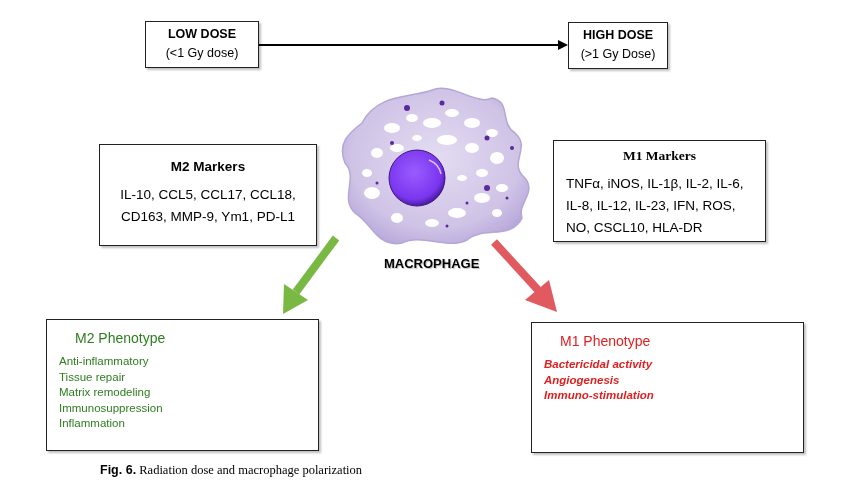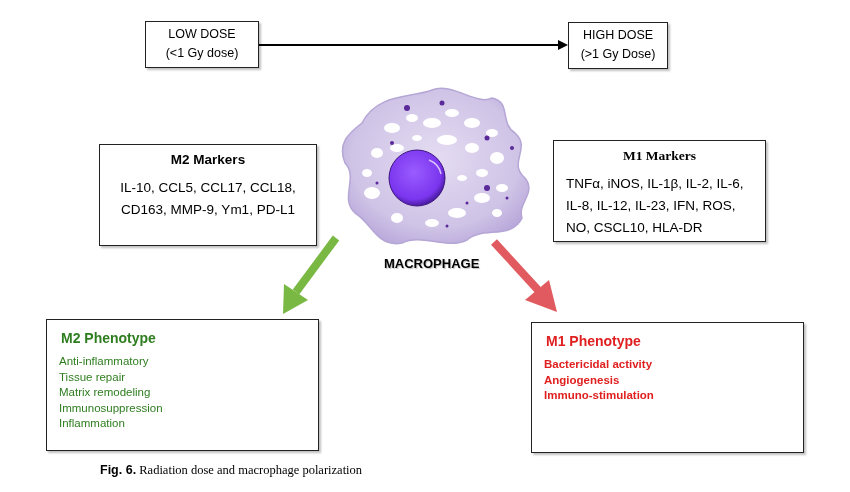--- a/index.html
+++ b/index.html
@@ -1,37 +1,37 @@
 <!DOCTYPE html>
 <html><head>
 <meta charset="utf-8">
 <style>
   html, body { margin: 0; padding: 0; background: #ffffff; }
   body { width: 850px; height: 492px; position: relative; overflow: hidden;
          font-family: "Liberation Sans", "DejaVu Sans", sans-serif; color: #000; }
   .box { position: absolute; border: 1.5px solid #222; background: #fff; box-sizing: border-box;
          box-shadow: 2px 2px 2px rgba(0,0,0,0.25); }
   .dose-box { text-align: center; font-size: 12.5px; line-height: 19px; padding-top: 3px; }
-  .dose-title { font-weight: normal; }
+  .dose-title { font-weight: bold; }
   #low-dose { left: 145px; top: 21px; width: 114px; height: 47px; }
   #high-dose { left: 568px; top: 22px; width: 100px; height: 47px; }
   .marker-box { text-align: center; font-size: 13.5px; line-height: 22px; }
-  #m2-markers { left: 99px; top: 144px; width: 218px; height: 102px; padding-top: 4px; }
+  #m2-markers { left: 99px; top: 144px; width: 218px; height: 102px; padding-top: 11px; }
   #m1-markers { left: 553px; top: 140px; width: 213px; height: 102px; padding-top: 4px; text-align: left; padding-left: 12px; }
   .marker-title { font-weight: bold; font-size: 13.5px; margin-bottom: 6px; }
   #m1-markers .marker-title { text-align: center; margin-left: -12px; font-family: Liberation Serif, serif; }
   .marker-line { white-space: nowrap; }
   .pheno-box { padding: 10px 12px; }
   #m2-pheno { left: 46px; top: 319px; width: 273px; height: 132px; }
   #m1-pheno { left: 531px; top: 322px; width: 273px; height: 131px; }
-  .pheno-title { font-weight: bold; font-size: 14px; margin-top: 0px; margin-bottom: 8px; margin-left: 2px; }
+  .pheno-title { font-weight: normal; font-size: 14px; margin-top: 0px; margin-bottom: 8px; margin-left: 16px; }
   .pheno-item { font-size: 11.5px; line-height: 15.5px; }
   #m2-pheno { color: #2e7d1f; }
   #m1-pheno { color: #e02020; }
-  #m1-pheno .pheno-item { font-weight: bold; }
+  #m1-pheno .pheno-item { font-weight: bold; font-style: italic; }
   .macro-label { position: absolute; left: 384px; top: 256px; font-weight: bold; font-size: 13px;
                  text-shadow: 1px 1px 1px rgba(0,0,0,0.25); }
   .caption { position: absolute; left: 100px; top: 463px; font-family: "Liberation Serif", "DejaVu Serif", serif; font-size: 12.5px; }
   .caption b { font-family: "Liberation Sans", sans-serif; }
   svg.overlay { position: absolute; left: 0; top: 0; }
 </style>
 </head>
 <body>
 
 <svg class="overlay" width="850" height="492">

